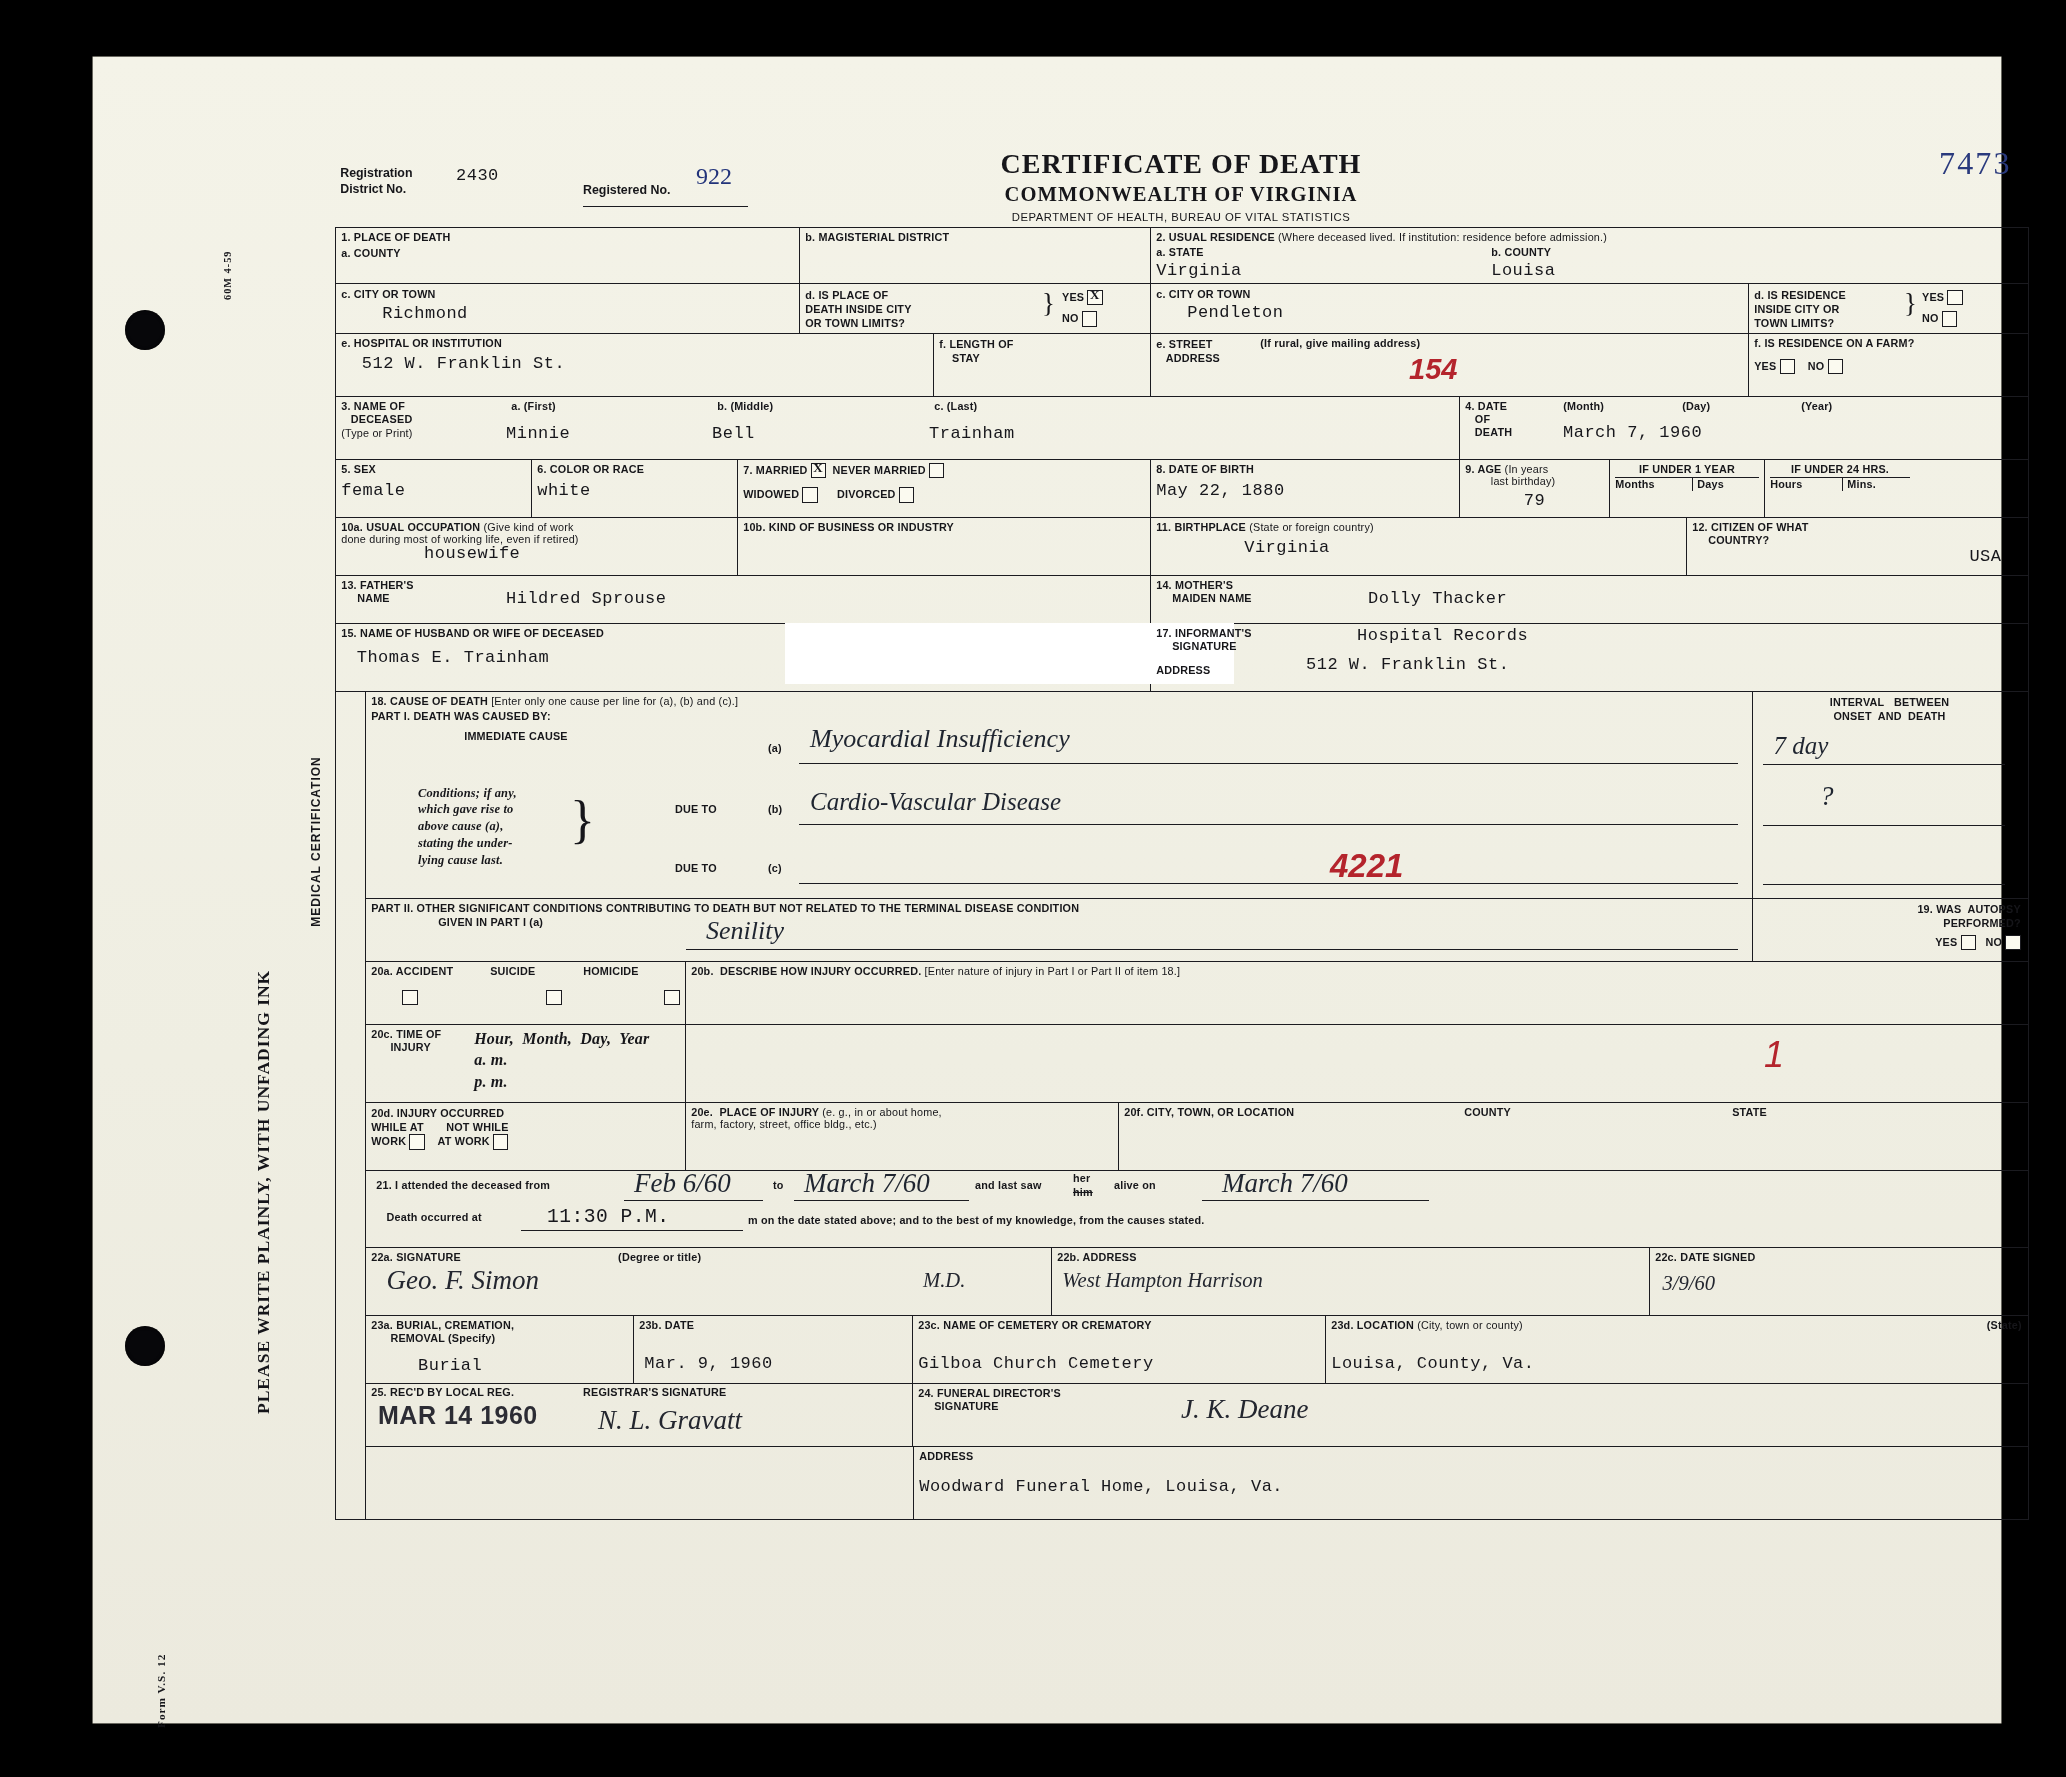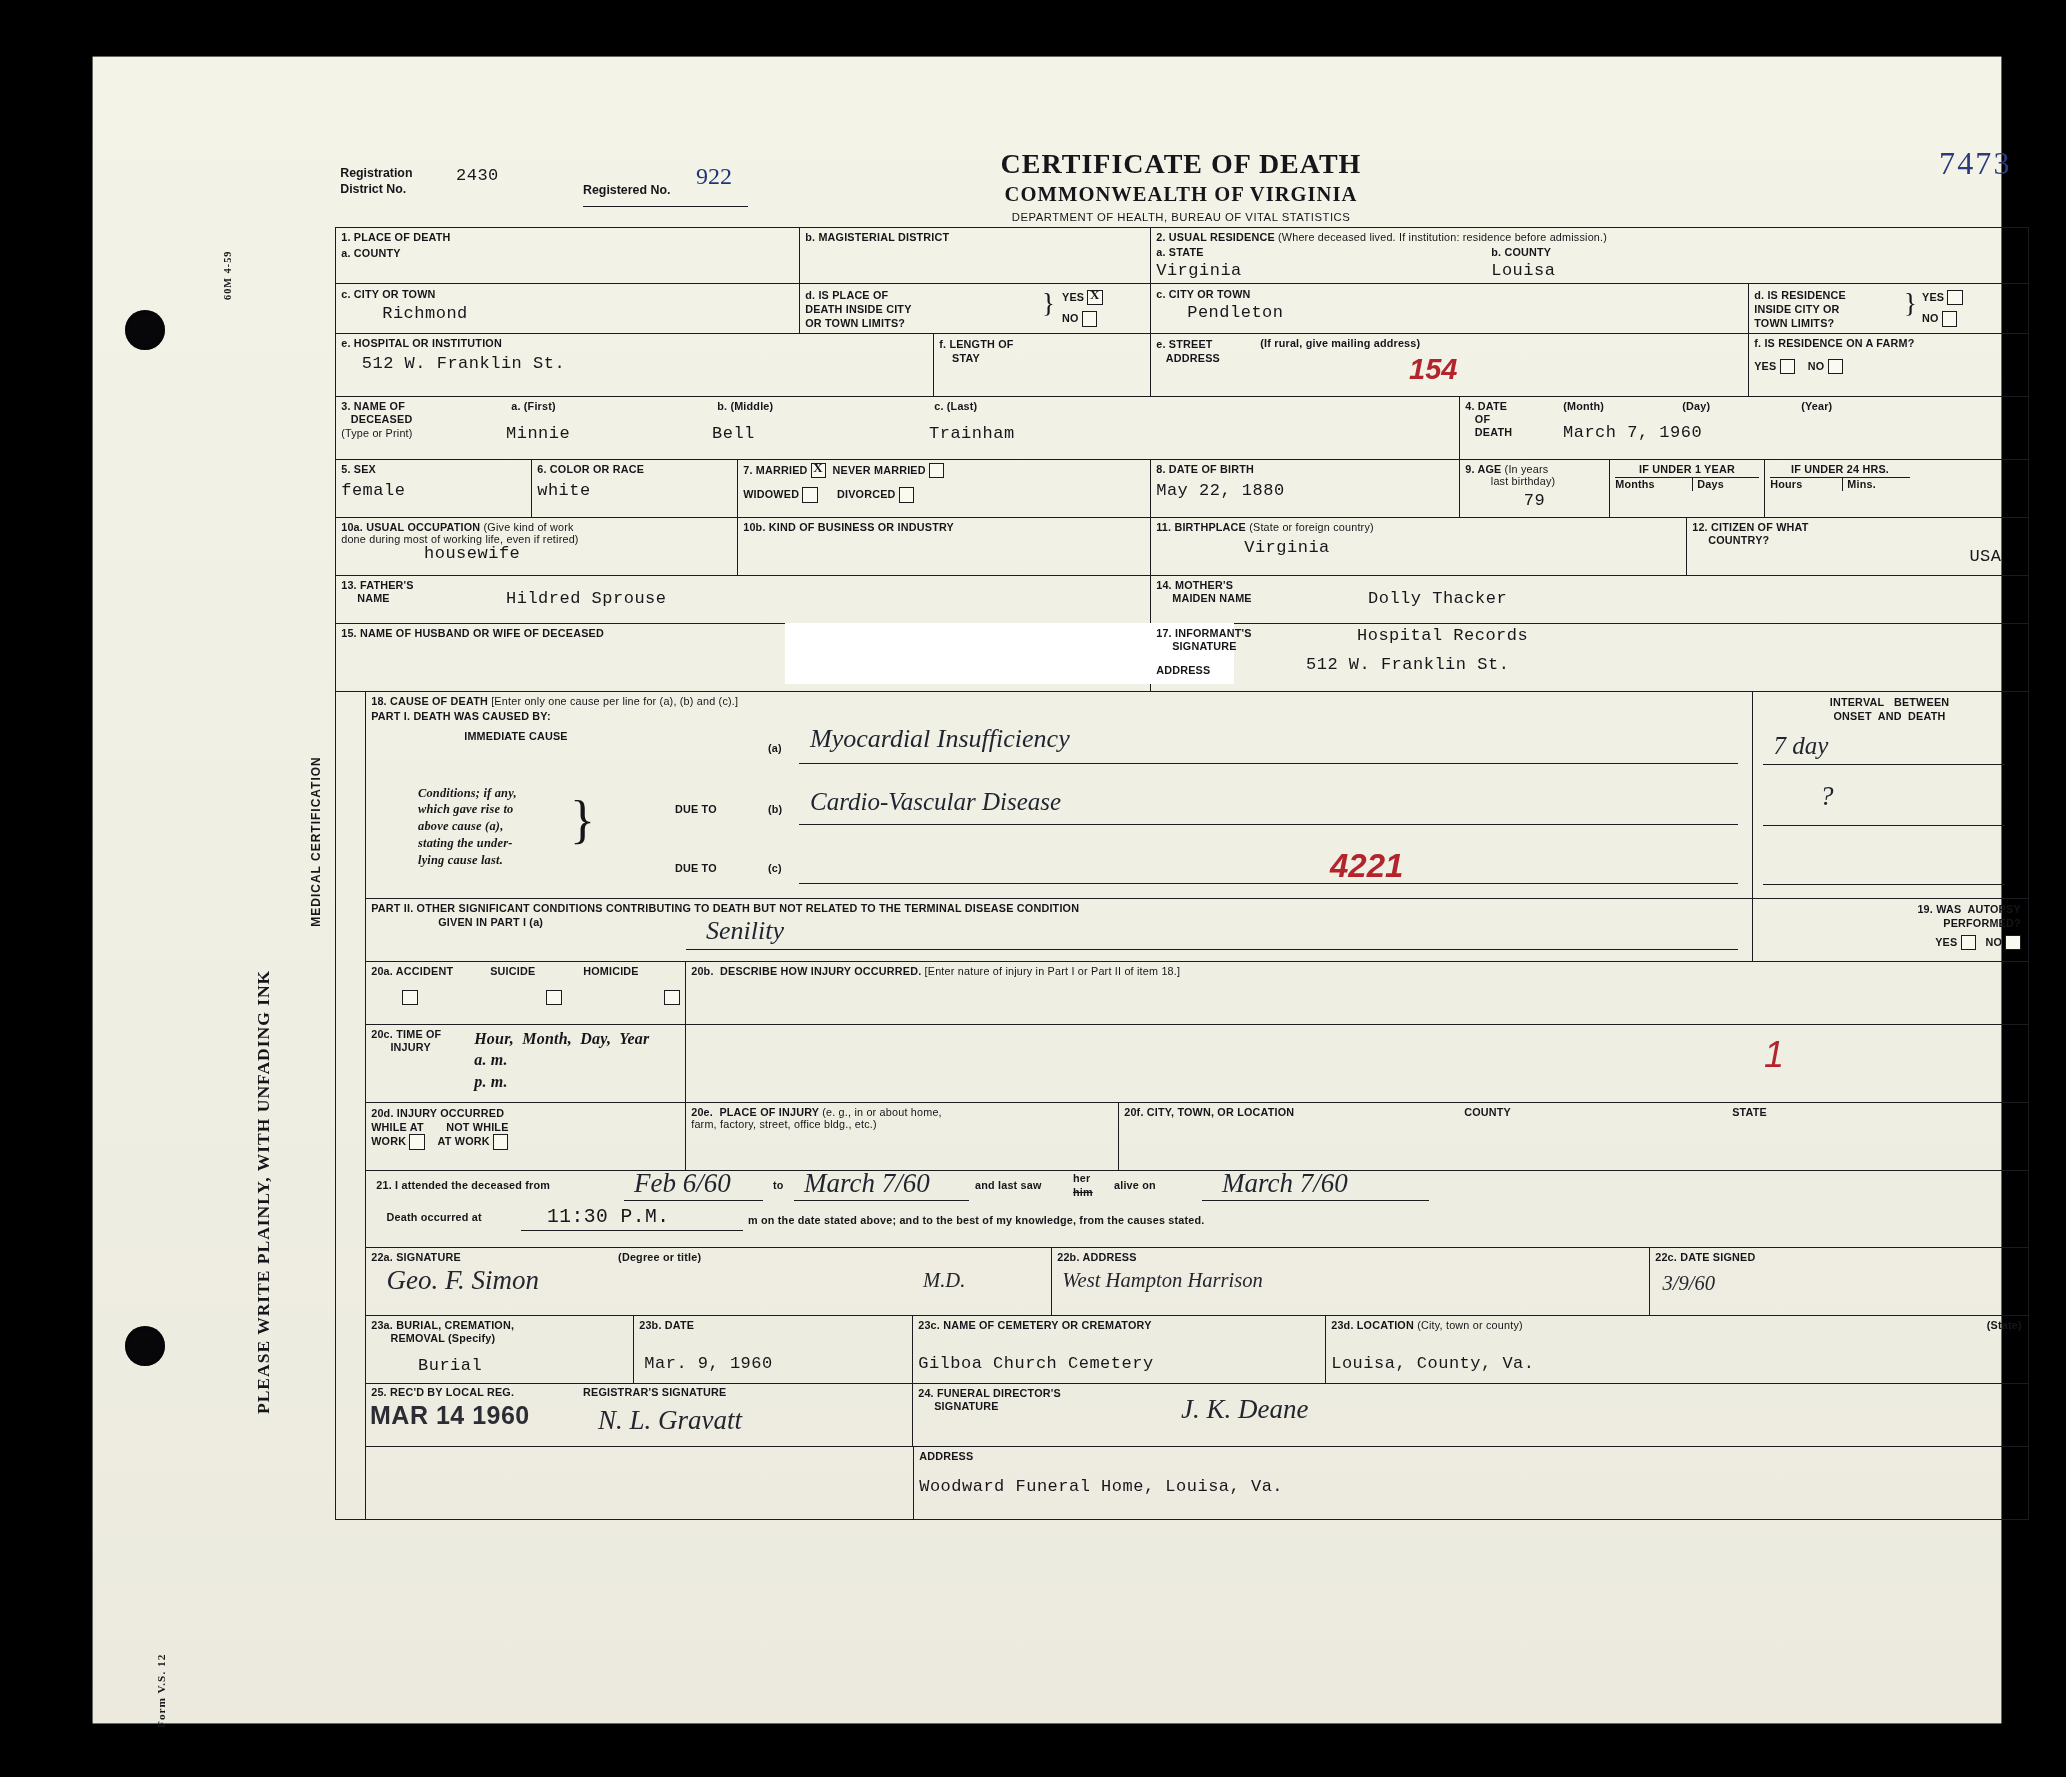--- a/index.html
+++ b/index.html
@@ -249,20 +249,21 @@
         </div>
         <div class="cell" style="width:866px;">
           <div class="lab" style="display:inline-block;line-height:1.25;">14. MOTHER'S<br>&nbsp;&nbsp;&nbsp;&nbsp;&nbsp;MAIDEN NAME</div>
           <div class="val" style="position:absolute;left:217px;top:13.4px;">Dolly Thacker</div>
         </div>
       </div>
 
       <div class="row">
         <div class="cell" style="width:815px;height:67px;">
           <div class="lab">15. NAME OF HUSBAND OR WIFE OF DECEASED</div>
+          <div class="val" style="padding:8.3px 0 0 15.5px;">Thomas E. Trainham</div>
           <div class="white-patch" style="left:449px;top:-1px;width:449px;height:61px;"></div>
         </div>
         <div class="cell" style="width:866px;">
           <div class="lab" style="display:inline-block;line-height:1.25;">17. INFORMANT'S<br>&nbsp;&nbsp;&nbsp;&nbsp;&nbsp;SIGNATURE</div>
           <div class="val" style="position:absolute;left:206px;top:2.1px;">Hospital Records</div>
           <div class="lab" style="position:absolute;left:5.2px;top:40px;">ADDRESS</div>
           <div class="val" style="position:absolute;left:155px;top:31px;">512 W. Franklin St.</div>
         </div>
       </div>
 
@@ -417,21 +418,21 @@
               <div class="lab" style="display:inline-block;float:right;">(State)</div>
               <div class="val" style="position:absolute;left:5.2px;top:38px;">Louisa, County,  Va.</div>
             </div>
           </div>
 
           <div style="display:flex;border-bottom:1px solid #1b1b20;height:62px;">
             <div style="width:547px;border-right:1px solid #1b1b20;position:relative;padding:3.1px 5.2px;box-sizing:border-box;">
               <div class="lab" style="position:absolute;left:5.2px;top:2.1px;">25. REC'D BY LOCAL REG.</div>
               <div class="lab" style="position:absolute;left:217px;top:2.1px;">REGISTRAR'S SIGNATURE</div>
               <div class="sig sigL" style="position:absolute;left:232px;top:21.7px;">N. L. Gravatt</div>
-              <div style="position:absolute;left:4px;top:17.5px;font-family:'Liberation Sans',sans-serif;font-weight:bold;font-size:25px;color:#2c2c34;letter-spacing:0.5px;">MAR 14 1960</div>
+              <div style="position:absolute;left:12px;top:17.5px;font-family:'Liberation Sans',sans-serif;font-weight:bold;font-size:25px;color:#2c2c34;letter-spacing:0.5px;">MAR 14 1960</div>
             </div>
             <div style="width:1114px;position:relative;padding:3.1px 5.2px;box-sizing:border-box;">
               <div class="lab" style="line-height:1.25;">24. FUNERAL DIRECTOR'S<br>&nbsp;&nbsp;&nbsp;&nbsp;&nbsp;SIGNATURE</div>
               <div class="sig sigL" style="position:absolute;left:268px;top:10.3px;">J. K. Deane</div>
             </div>
           </div>
 
           <div style="display:flex;height:72px;">
             <div style="width:547px;border-right:1px solid #1b1b20;"></div>
             <div style="width:1114px;position:relative;padding:3.1px 5.2px;box-sizing:border-box;">

